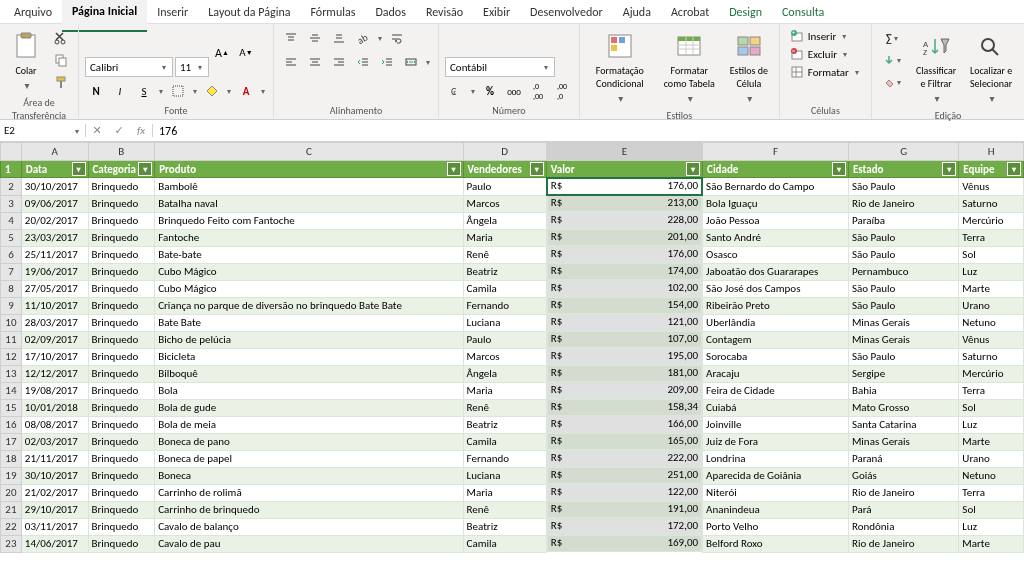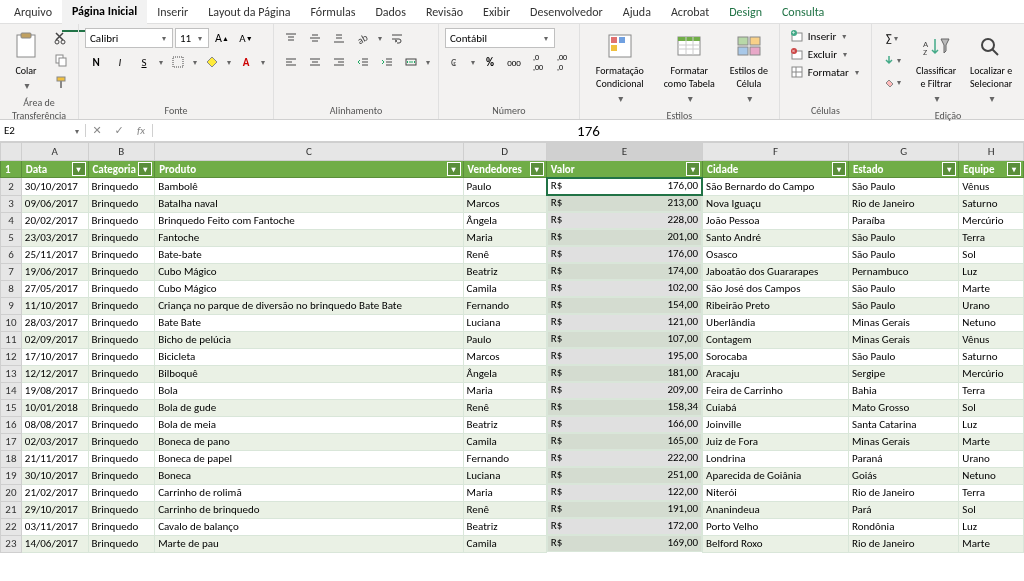--- a/index.html
+++ b/index.html
@@ -18,29 +18,29 @@
 .group-body { display: flex; gap: 4px; align-items: flex-start; }
 .group-label { text-align: center; font-size: 10px; color: #555; padding-top: 2px; }
 .col { display: flex; flex-direction: column; gap: 2px; }
 .row { display: flex; gap: 2px; align-items: center; }
 .bigbtn { display: flex; flex-direction: column; align-items: center; gap: 2px; padding: 2px 4px; cursor: pointer; }
 .bigbtn span { font-size: 10px; text-align: center; }
 .ic { width: 20px; height: 20px; display: inline-flex; align-items: center; justify-content: center; }
 .ic-lg { width: 32px; height: 32px; }
 .smbtn { width: 22px; height: 20px; display: inline-flex; align-items: center; justify-content: center; cursor: pointer; border: 1px solid transparent; }
 .dd { width: 8px; font-size: 8px; color: #666; cursor: pointer; padding-left: 2px; }
-select, .combo { font-size: 11px; height: 20px; border: 1px solid #c0c0c0; background: #fff; padding: 0 4px; cursor: pointer; }
+select, .combo { font-size: 11px; height: 20px; border: 1px solid #c0c0c0; background: #fff; padding: 0 4px; cursor: pointer; margin-top: 29px; }
 .combo { display: flex; align-items: center; justify-content: space-between; }
 
 
 .fbar { display: flex; align-items: center; border-bottom: 1px solid #d0d0d0; height: 22px; background: #fff; }
 .namebox { width: 86px; border-right: 1px solid #d0d0d0; padding: 0 4px; font-size: 11px; display: flex; align-items: center; justify-content: space-between; }
 .fbar .fxbtns { display: flex; border-right: 1px solid #d0d0d0; }
 .fbar .fxbtns span { width: 22px; text-align: center; color: #888; cursor: pointer; }
-.fbar .finput { flex: 1; padding: 0 6px; font-size: 15px; text-align: center; }
+.fbar .finput { flex: 1; padding: 0 6px; font-size: 12px; }
 
 
 .grid-wrapper { position: relative; overflow: hidden; height: calc(581px - 24px - 96px - 22px); }
 table.grid { border-collapse: collapse; width: 100%; table-layout: fixed; }
 .grid th.colhead { background: #e6e6e6; border: 1px solid #cfcfcf; height: 18px; font-weight: normal; color: #333; text-align: center; font-size: 11px; }
 .grid th.rowhead { background: #e6e6e6; border: 1px solid #cfcfcf; width: 20px; font-weight: normal; color: #333; text-align: center; font-size: 11px; }
 .grid th.corner { background: #e6e6e6; border: 1px solid #cfcfcf; width: 20px; }
 .grid td { border: 1px solid #d9e6d9; height: 17px; padding: 0 3px; font-size: 11px; white-space: nowrap; overflow: hidden; text-overflow: ellipsis; }
 .grid .thead2 th { background: #70ad47; color: #fff; font-weight: bold; border: 1px solid #5a8e3a; text-align: left; padding: 0 4px; position: relative; height: 17px; font-size: 11px; }
 .grid .thead2 th .filter { position: absolute; right: 2px; top: 1px; width: 14px; height: 14px; background: #5a8e3a; border: 1px solid #fff; display: flex; align-items: center; justify-content: center; cursor: pointer; }
@@ -460,21 +460,21 @@
         <tr class="alt">
           <th class="rowhead">3</th>
           <td>09/06/2017</td>
           <td>Brinquedo</td>
           <td>Batalha naval</td>
           <td>Marcos</td>
           <td class="valcur selcol">
             <span>R$</span>
             <span>213,00</span>
           </td>
-          <td>Nova Iguaçu</td>
+          <td>Bola Iguaçu</td>
           <td>Rio de Janeiro</td>
           <td>Saturno</td>
         </tr>
         <tr>
           <th class="rowhead">4</th>
           <td>20/02/2017</td>
           <td>Brinquedo</td>
           <td>Brinquedo Feito com Fantoche</td>
           <td>Ângela</td>
           <td class="valcur selcol">
@@ -614,21 +614,21 @@
         <tr>
           <th class="rowhead">14</th>
           <td>19/08/2017</td>
           <td>Brinquedo</td>
           <td>Bola</td>
           <td>Maria</td>
           <td class="valcur selcol">
             <span>R$</span>
             <span>209,00</span>
           </td>
-          <td>Feira de Carrinho</td>
+          <td>Feira de Cidade</td>
           <td>Bahia</td>
           <td>Terra</td>
         </tr>
         <tr class="alt">
           <th class="rowhead">15</th>
           <td>10/01/2018</td>
           <td>Brinquedo</td>
           <td>Bola de gude</td>
           <td>Renê</td>
           <td class="valcur selcol">
@@ -734,21 +734,21 @@
             <span>172,00</span>
           </td>
           <td>Porto Velho</td>
           <td>Rondônia</td>
           <td>Luz</td>
         </tr>
         <tr class="alt">
           <th class="rowhead">23</th>
           <td>14/06/2017</td>
           <td>Brinquedo</td>
-          <td>Marte de pau</td>
+          <td>Cavalo de pau</td>
           <td>Camila</td>
           <td class="valcur selcol">
             <span>R$</span>
             <span>169,00</span>
           </td>
           <td>Belford Roxo</td>
           <td>Rio de Janeiro</td>
           <td>Marte</td>
         </tr>
       </tbody>

